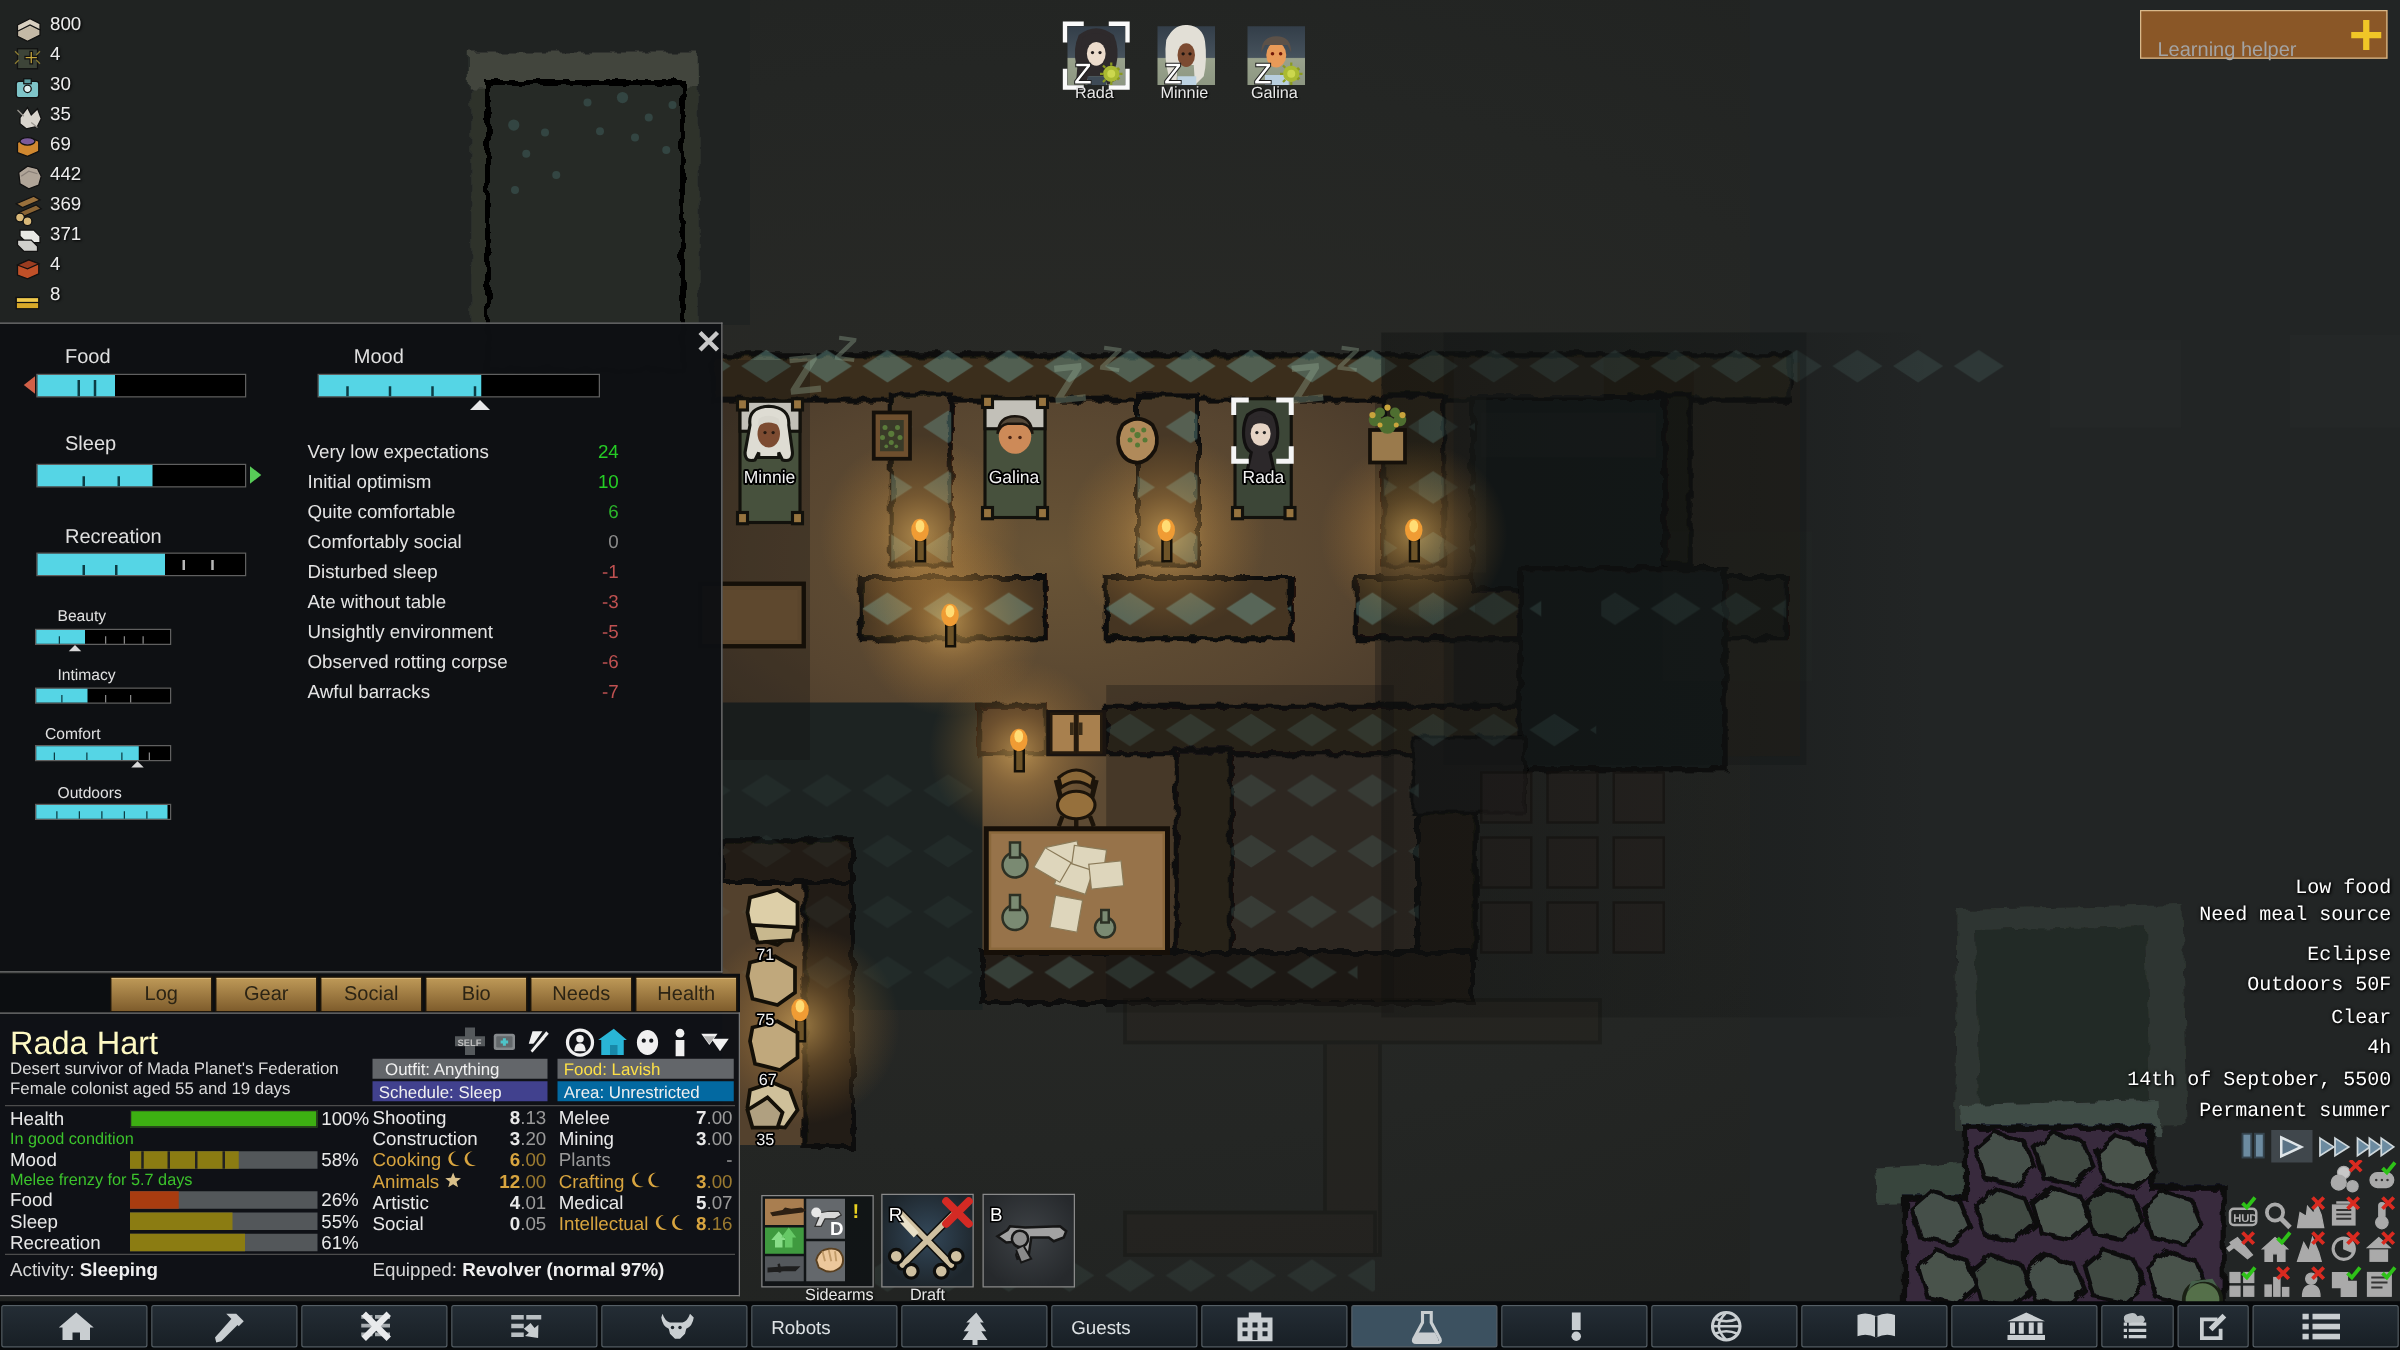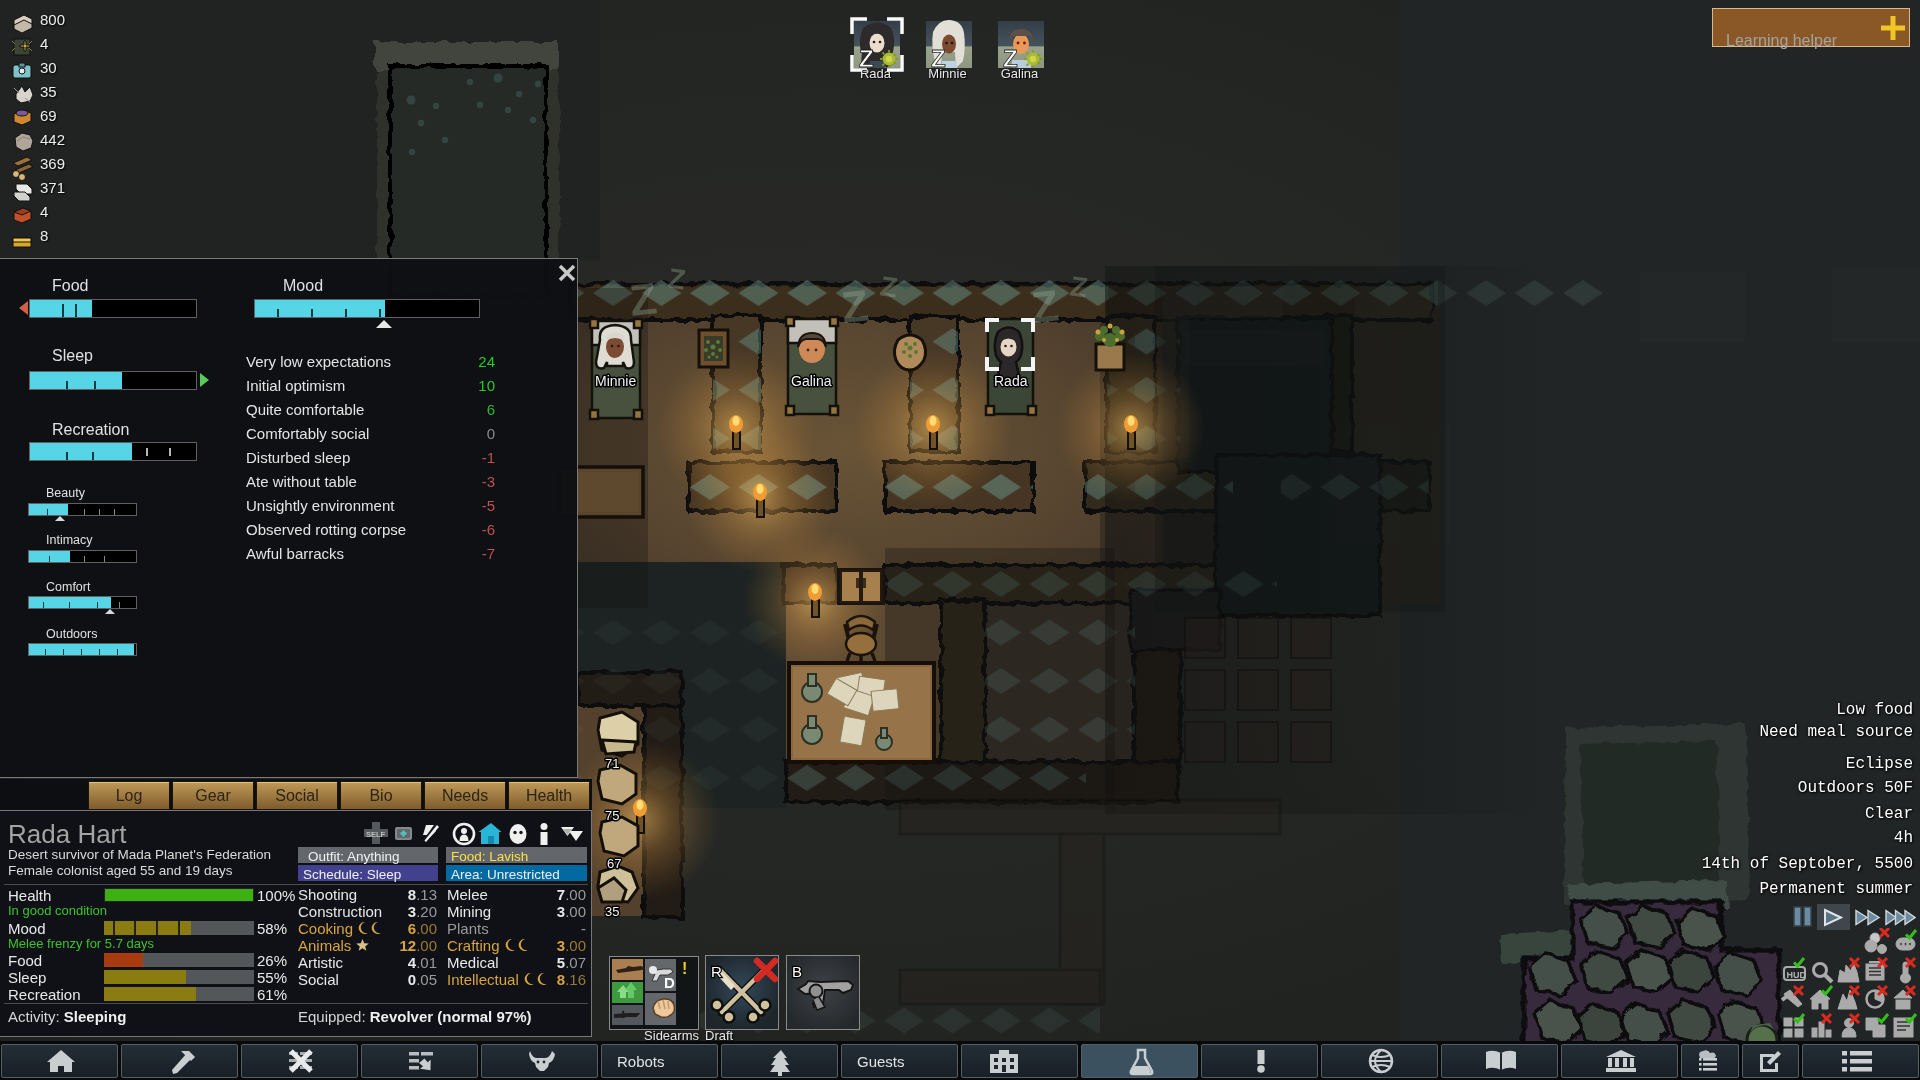--- a/index.html
+++ b/index.html
@@ -524,21 +524,21 @@
 <svg class="abs" style="left:54px;top:515px" width="12" height="7">
       <path d="M6 1 L11 6 L1 6z" fill="#d8d8d8"></path>
     </svg>
 <div class="nlab" style="left:46px;top:533px;font-size:12.5px">Intimacy</div>
 <div class="bar" style="left:28px;top:550px;width:107px;height:11px">
       <div class="fill" style="width:41px"></div>
 <div class="abs" style="left:20px;top:5px;width:1px;height:6px;background:#0c3c44"></div>
 <div class="abs" style="left:55px;top:5px;width:1px;height:6px;background:#888"></div>
 <div class="abs" style="left:75px;top:5px;width:1px;height:6px;background:#888"></div>
     </div>
-<div class="nlab" style="left:46px;top:580px;font-size:12.5px">Comfort</div>
+<div class="nlab" style="left:36px;top:580px;font-size:12.5px">Comfort</div>
 <div class="bar" style="left:28px;top:596px;width:107px;height:11px">
       <div class="fill" style="width:82px"></div>
 <div class="abs" style="left:14px;top:5px;width:1px;height:6px;background:#0c3c44"></div>
 <div class="abs" style="left:40px;top:5px;width:1px;height:6px;background:#0c3c44"></div>
 <div class="abs" style="left:68px;top:5px;width:1px;height:6px;background:#0c3c44"></div>
 <div class="abs" style="left:90px;top:5px;width:1px;height:6px;background:#888"></div>
     </div>
 <svg class="abs" style="left:104px;top:608px" width="12" height="7">
       <path d="M6 1 L11 6 L1 6z" fill="#d8d8d8"></path>
     </svg>
@@ -572,21 +572,21 @@
 
 <div class="abs" style="left:0;top:779px;width:592px;height:31px;background:#0c0e11"></div>
 <div class="tab" style="left:88px">Log</div>
 <div class="tab" style="left:172px">Gear</div>
 <div class="tab" style="left:256px">Social</div>
 <div class="tab" style="left:340px">Bio</div>
 <div class="tab" style="left:424px">Needs</div>
 <div class="tab" style="left:508px">Health</div>
 
 <div class="abs" style="left:0;top:810px;width:592px;height:227px;background:rgba(14,17,22,0.97);border-top:1px solid #777;border-right:1px solid #777;border-bottom:1px solid #777;box-sizing:border-box"></div>
-<div class="txt" style="left:8px;top:819px;font-size:26px;color:#a3a3a3">Rada Hart</div>
+<div class="txt" style="left:8px;top:819px;font-size:26px;color:#fef9c3">Rada Hart</div>
 <div class="txt" style="left:8px;top:847px;font-size:13.5px;color:#dadada">Desert survivor of Mada Planet's Federation</div>
 <div class="txt" style="left:8px;top:863px;font-size:13.5px;color:#dadada">Female colonist aged 55 and 19 days</div>
 <svg class="abs" style="left:362px;top:821px" width="226" height="26">
 <g fill="#55595c">
         <path d="M10 1 h8 v7 h8 v8 h-8 v7 h-8 v-7 h-8 v-8 h8z"></path>
       </g>
 <text x="4" y="15.5" font-size="7.5" font-weight="bold" fill="#bebebe">SELF</text>
 <rect x="33" y="6" width="17" height="13" rx="2" fill="#85898c"></rect>
       <rect x="35" y="8" width="13" height="9" rx="1" fill="#63686b"></rect>
       <path d="M38.5 12.5 h6 M41.5 9.5 v6" stroke="#4ec4c8" stroke-width="2.4"></path>
@@ -727,21 +727,21 @@
 <g fill="#cfc0a0" stroke="#0e0e0c" stroke-width="2.5">
 <circle cx="12" cy="50" r="5.5"></circle>
         <circle cx="24" cy="62" r="5.5"></circle>
         <circle cx="60" cy="50" r="5.5"></circle>
         <circle cx="48" cy="62" r="5.5"></circle>
 </g>
 <path d="M16 16 L30 31 L26 35 L12 20z" fill="#e8e0c8"></path>
 <text x="6" y="22" font-size="15" fill="#fff" stroke="#000" stroke-width="2.5" paint-order="stroke">R</text>
 <path d="M52 6 L70 24 M70 6 L52 24" stroke="#d42a24" stroke-width="6.5" stroke-linecap="round"></path>
 </svg>
-<div class="txt" style="left:705px;top:1028px;width:74px;text-align:left;font-size:13px;text-shadow:1px 1px 2px #000">Draft</div>
+<div class="txt" style="left:705px;top:1028px;width:74px;text-align:center;font-size:13px;text-shadow:1px 1px 2px #000">Draft</div>
 
 <div class="abs" style="left:786px;top:955px;width:74px;height:75px;background:radial-gradient(circle at 50% 45%,#3e4246 0%,#26292c 80%);border:1px solid #8a8a8a;box-sizing:border-box"></div>
 <svg class="abs" style="left:786px;top:955px" width="74" height="75">
 <g stroke="#161616" stroke-width="2">
 <path d="M12 34 l8 -5 l2 -3 l12 1 l28 -1 l5 4 l-2 5 l-8 3 l-4 -3 l-14 0 l-2 14 l-9 3 l-1 -3 l4 -11 l-12 1 z" fill="#a2a2a2"></path>
 <circle cx="30" cy="36" r="6.5" fill="#909090"></circle>
 <path d="M33 42 l6 10 l-8 3 l-4 -10" fill="#8a8a8a" stroke="#161616" stroke-width="1.5"></path>
 </g>
 <text x="6" y="22" font-size="15" fill="#fff" stroke="#000" stroke-width="2.5" paint-order="stroke">B</text>
 </svg>

